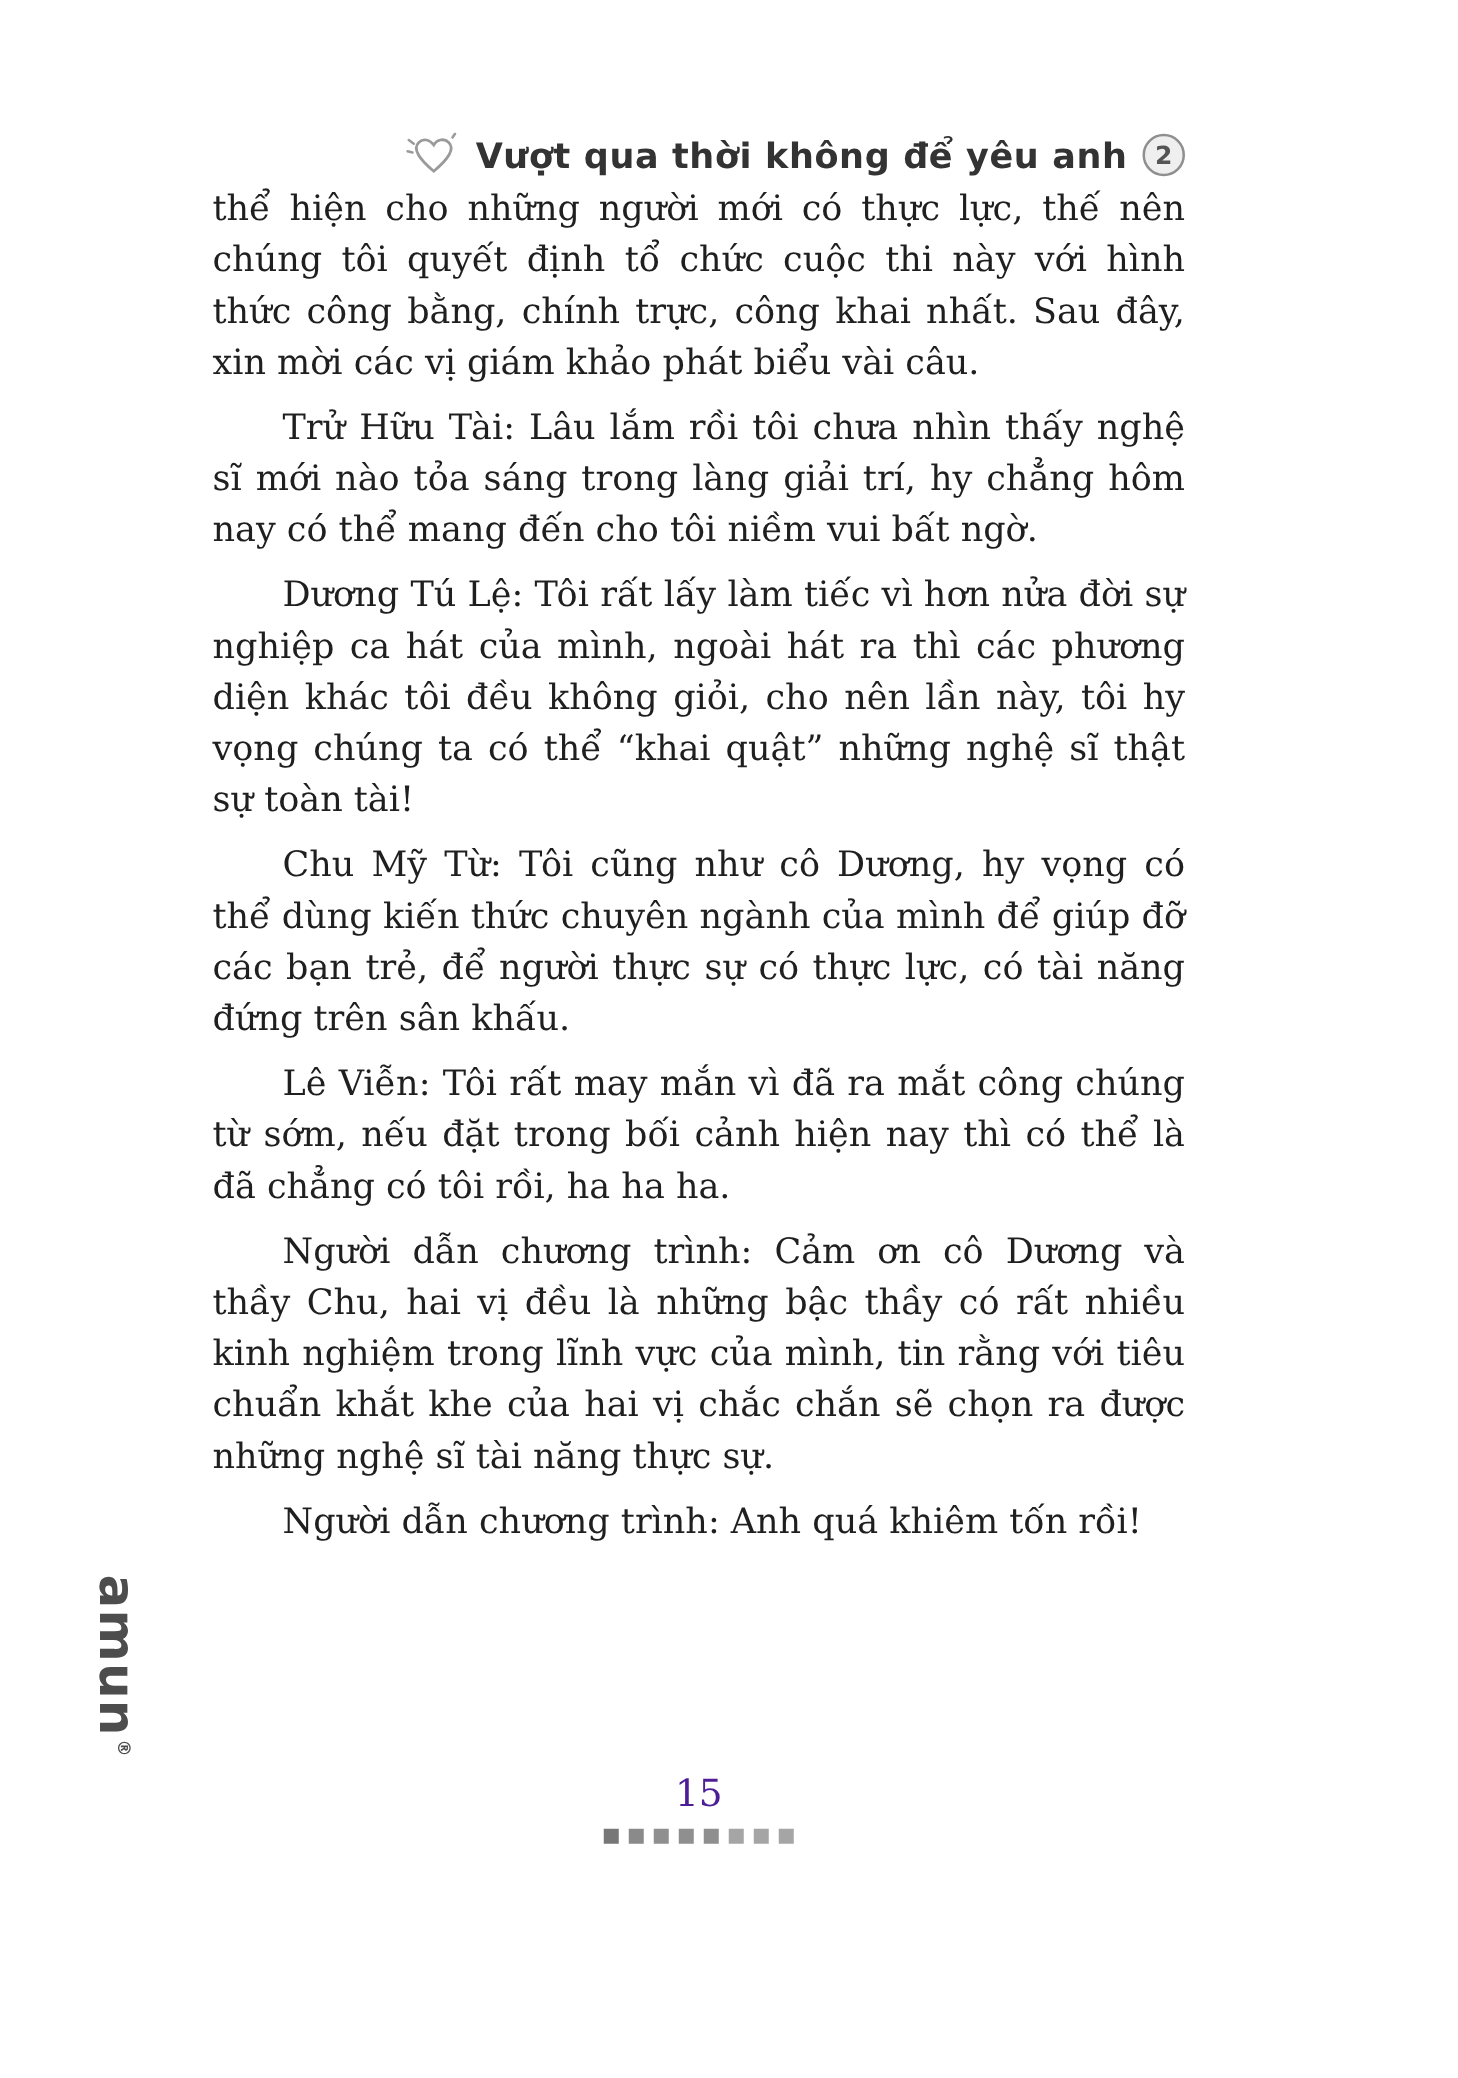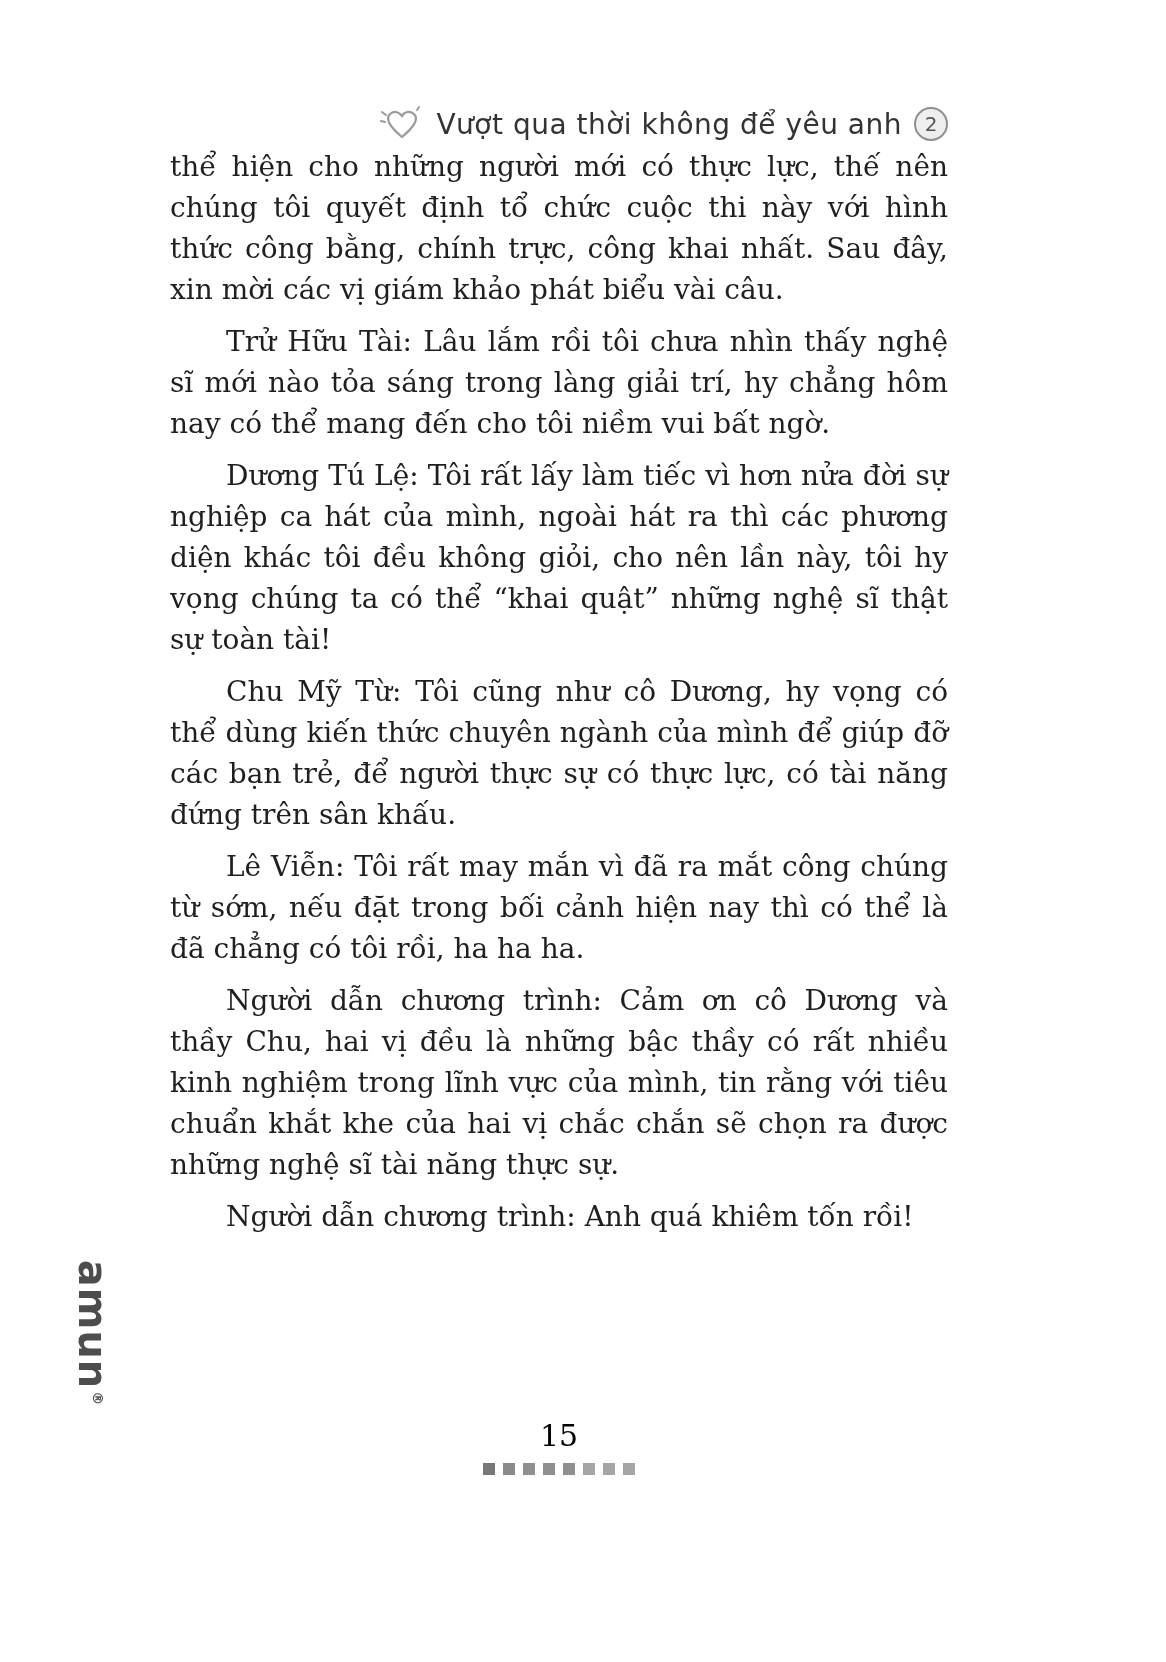--- a/index.html
+++ b/index.html
@@ -17,21 +17,21 @@
     left: 170px;
     top: 102px;
     width: 778px;
   }
   .header-row {
     display: flex;
     justify-content: flex-end;
     align-items: center;
     gap: 12px;
     font-family: "DejaVu Sans", sans-serif;
-    font-weight: normal;
+    font-weight: bold;
     color: #333333;
     min-height: 44px;
   }
   .doodle { display: inline-flex; align-items: center; margin-right: 2px; }
   .title {
     font-size: 28px;
     letter-spacing: 0.5px;
     white-space: nowrap;
   }
   .badge {
@@ -55,21 +55,21 @@
   }
   .body-text p.para { margin: 0 0 11px 0; }
   .body-text p.para.indent { text-indent: 56px; }
   .footer {
     position: absolute;
     left: 170px;
     width: 778px;
     top: 1418px;
     text-align: center;
   }
-  .page-number { font-size: 30px; color: #000000; }
+  .page-number { font-size: 30px; color: #4c1d95; }
   .squares {
     margin-top: 10px;
     display: flex;
     justify-content: center;
     gap: 8px;
   }
   .squares span {
     width: 12px;
     height: 12px;
     background: #8f8f8f;

